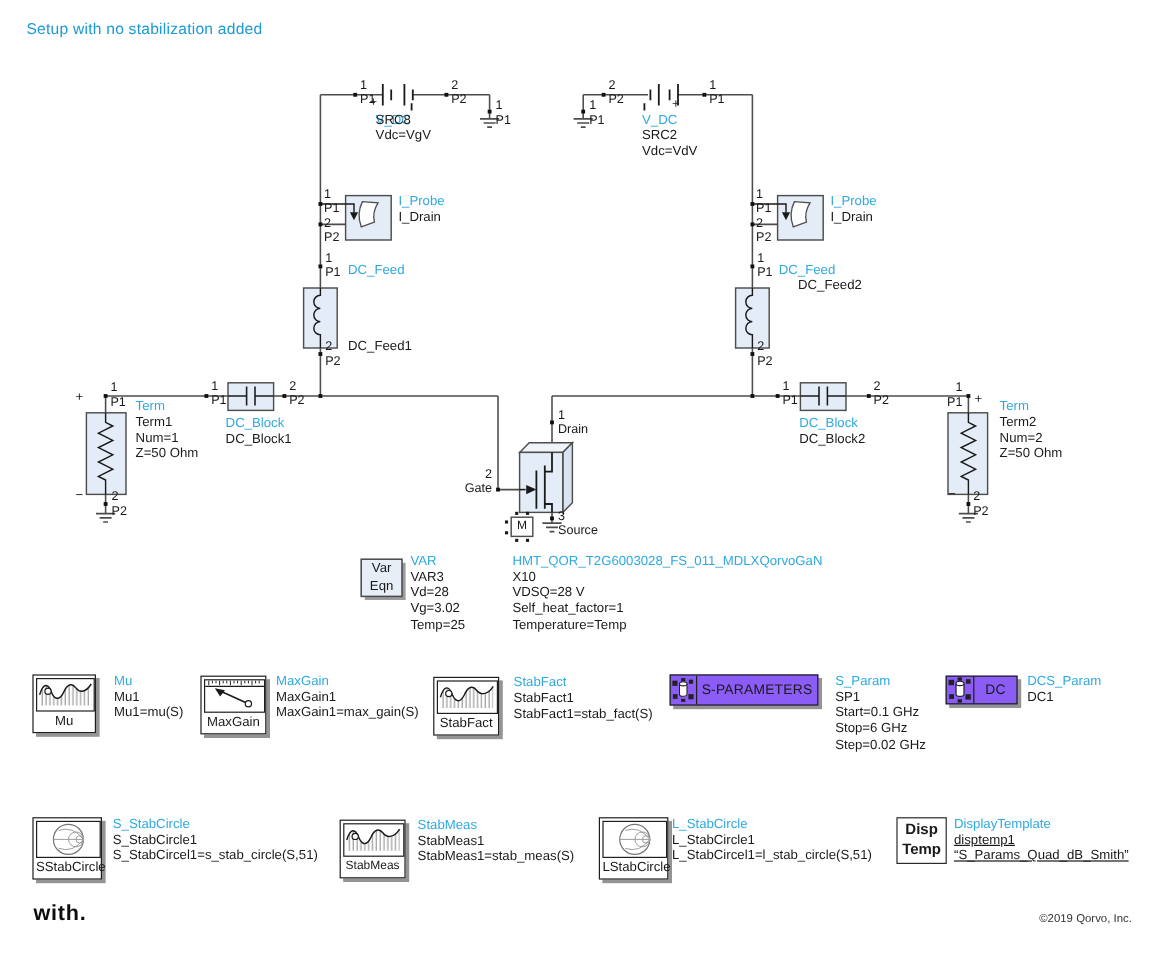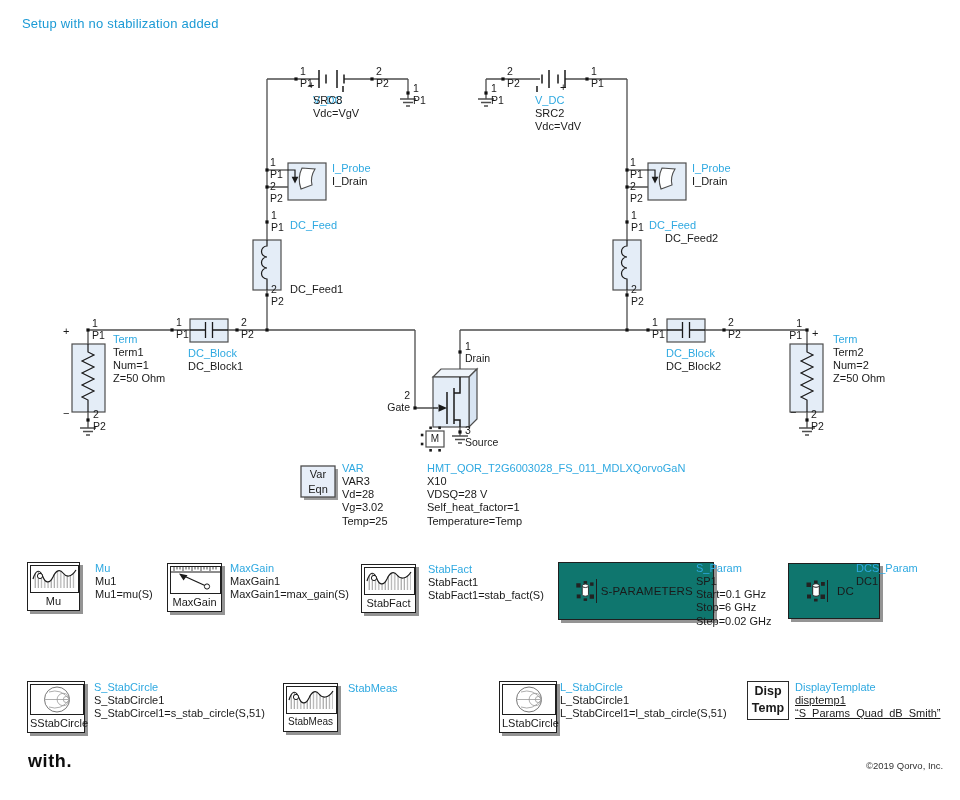--- a/index.html
+++ b/index.html
@@ -8,22 +8,22 @@
   #wireLayer{position:absolute;left:0;top:0;}
   .lbl{position:absolute;font-size:11px;line-height:13.2px;white-space:pre-line;color:#1a1a1a;}
   .type{color:#2fa9e1;}
   .pin{position:absolute;font-size:10.5px;line-height:12px;white-space:pre-line;color:#1a1a1a;}
   .mark{position:absolute;font-size:11px;line-height:11px;color:#1a1a1a;}
   .title{position:absolute;left:22px;top:16px;font-size:13px;letter-spacing:.2px;color:#1b9ad5;}
   .mbox{position:absolute;background:#fff;border:1.6px solid #1f1f1f;box-shadow:3px 3px 0 #949494;padding:2px;}
   .micon{display:block;border:1.3px solid #1f1f1f;}
   .cap{font-size:11px;line-height:14px;text-align:center;padding-top:1px;white-space:nowrap;}
   .cap.small{font-size:11px;}
-  .spbox{position:absolute;background:#0f766e;border:1.6px solid #1f1f1f;box-shadow:3px 3px 0 #949494;
-         display:flex;align-items:stretch;padding:16px;}
+  .spbox{position:absolute;background:#8b5cf6;border:1.6px solid #1f1f1f;box-shadow:3px 3px 0 #949494;
+         display:flex;align-items:stretch;padding:0;}
   .spicon{border:1.3px solid #1f1f1f;display:flex;align-items:center;justify-content:center;}
   .splabel{flex:1;display:flex;align-items:center;justify-content:center;font-size:11.5px;letter-spacing:.2px;white-space:nowrap;padding:0 4px;}
   .dbox{position:absolute;border:1.6px solid #2a2a2a;background:#fff;text-align:center;
         font-size:12.5px;line-height:17px;white-space:pre-line;padding-top:1px;font-weight:bold;}
   .vartext{position:absolute;text-align:center;font-size:11px;line-height:14.5px;white-space:pre-line;}
   .logo{position:absolute;left:28px;top:751px;font-size:18px;font-weight:bold;letter-spacing:.6px;color:#0d0d0d;}
   .copyright{position:absolute;left:866px;top:760px;font-size:9.5px;color:#333;}
   .mlabel{position:absolute;font-size:10px;line-height:16px;width:18px;text-align:center;}
 </style>
 </head>
@@ -384,20 +384,22 @@
             <line x1="1" y1="0" x2="1" y2="26" stroke="#9a9a9a" stroke-width="1"></line>
           </pattern>
         </defs>
       <path d="M2,13 C5,3 9,3 12,11 C14,16 18,19 22,11 C25,4 29,3 32,7 C35,11 41,12 46,4 L46,22 L2,22 Z" fill="url(#h-sm)"></path>
       <path d="M2,13 C5,3 9,3 12,11 C14,16 18,19 22,11 C25,4 29,3 32,7 C35,11 41,12 46,4" fill="none" stroke="#1a1a1a" stroke-width="1.2"></path>
       <circle cx="9" cy="10" r="2.6" fill="#fff" stroke="#1a1a1a" stroke-width="1"></circle>
     </svg>
     <div class="cap" style="font-size:10px;">StabMeas</div>
   </div>
   <div class="lbl type" style="left:348px;top:682px;">StabMeas</div>
+  <div class="lbl" style="left:348px;top:695px;">StabMeas1
+StabMeas1=stab_meas(S)</div>
 
   <div class="mbox" style="left:499px;top:681px;width:52px;">
     <svg class="micon" width="52" height="29" viewBox="0 0 52 29">
       <circle cx="26" cy="14.5" r="12.5" fill="#fff" stroke="#777" stroke-width="1"></circle>
       <line x1="13.5" y1="14.5" x2="38.5" y2="14.5" stroke="#999" stroke-width=".8"></line>
       <circle cx="32.3" cy="14.5" r="6.2" fill="none" stroke="#999" stroke-width=".8"></circle>
       <circle cx="35.4" cy="14.5" r="3.1" fill="none" stroke="#999" stroke-width=".8"></circle>
       <path d="M38.5,14.5 Q30,3 18,7 M38.5,14.5 Q30,26 18,22" fill="none" stroke="#999" stroke-width=".8"></path>
     </svg>
     <div class="cap small">LStabCircle</div>

